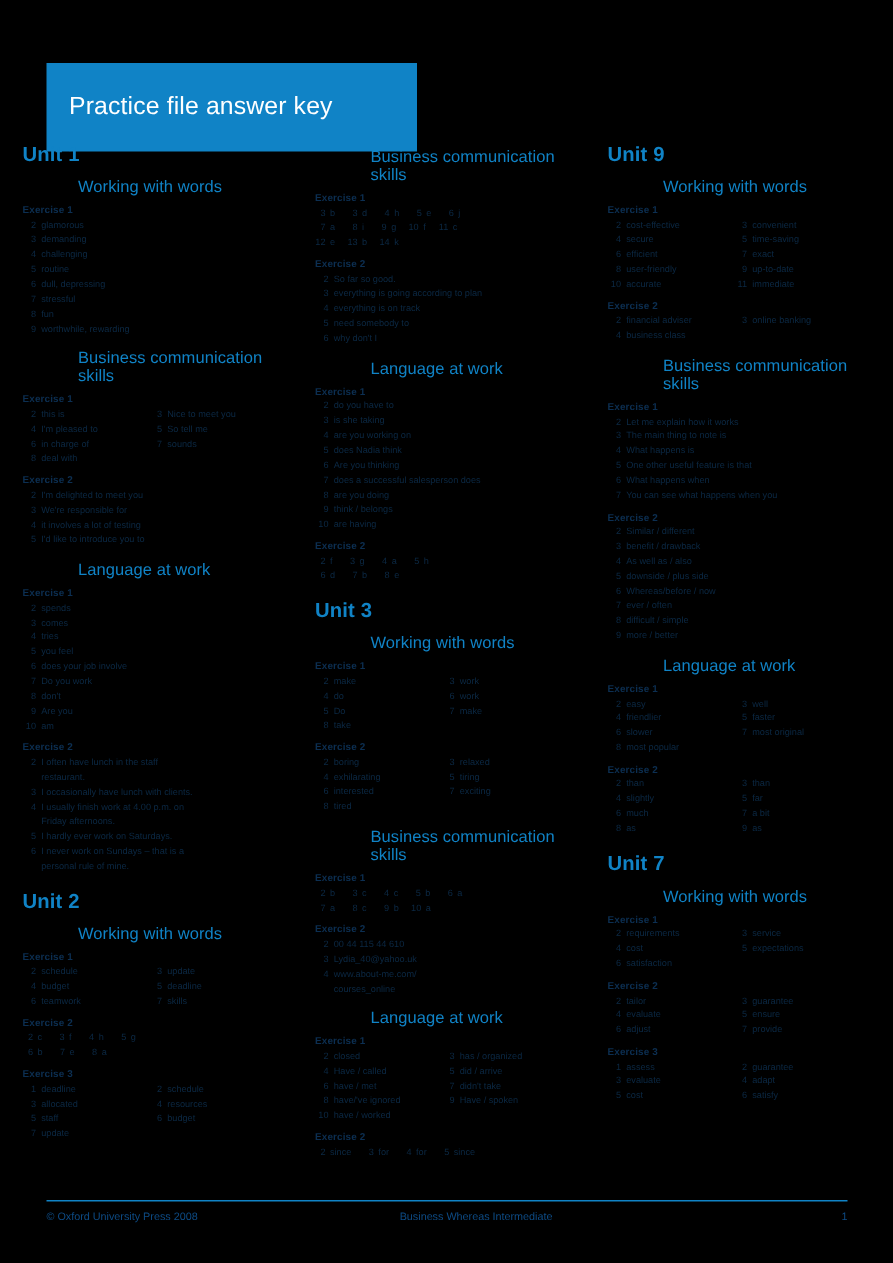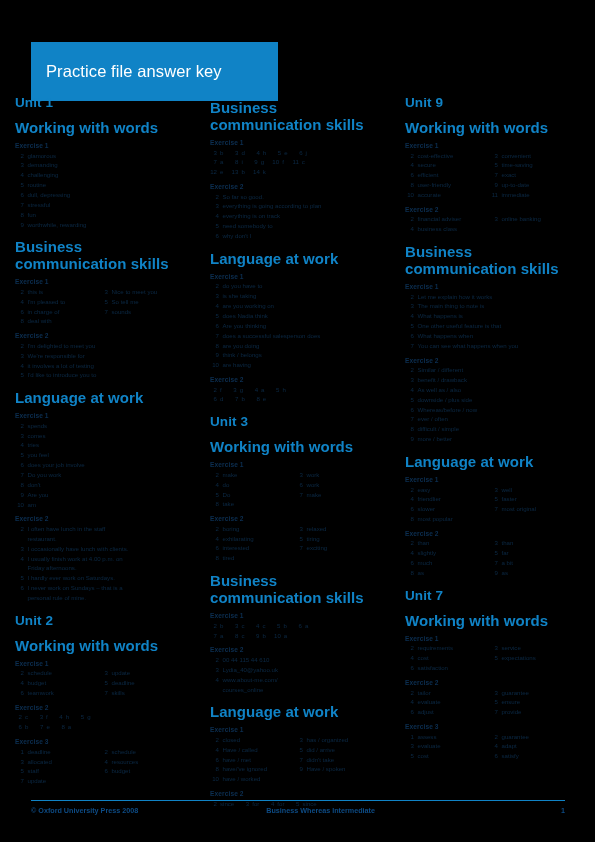--- a/index.html
+++ b/index.html
@@ -60,25 +60,26 @@
     font-size: 13.5px;
     font-weight: bold;
     margin-top: 10px;
     margin-bottom: 9px;
     letter-spacing: 0.1px;
   }
   .col .unit-title.first { margin-top: 0; }
 
   .section-title {
     color: #1083c6;
-    font-size: 15px;
-    font-weight: bold;
+    font-size: 11px;
+    font-weight: normal;
     margin-top: 9px;
     margin-bottom: 4px;
     letter-spacing: 0.05px;
+    margin-left: 37px;
   }
 
   .exercise-title {
     color: #0c2f52;
     font-size: 6.6px;
     font-weight: bold;
     margin-top: 6px;
     margin-bottom: 1.5px;
     letter-spacing: 0.1px;
   }
@@ -139,21 +140,21 @@
     background: #1083c6;
   }
   .footer {
     position: absolute;
     left: 31px;
     top: 806px;
     width: 534px;
     display: flex;
     align-items: center;
     font-size: 7.2px;
-    font-weight: bold;
+    font-weight: normal;
     color: #0d4b85;
     gap: 39px;
   }
   .footer-left { flex: 0 0 auto; }
   .footer-center {
     flex: 1 1 auto;
     text-align: center;
     padding-right: 58px;
   }
   .footer-right { flex: 0 0 auto; }

